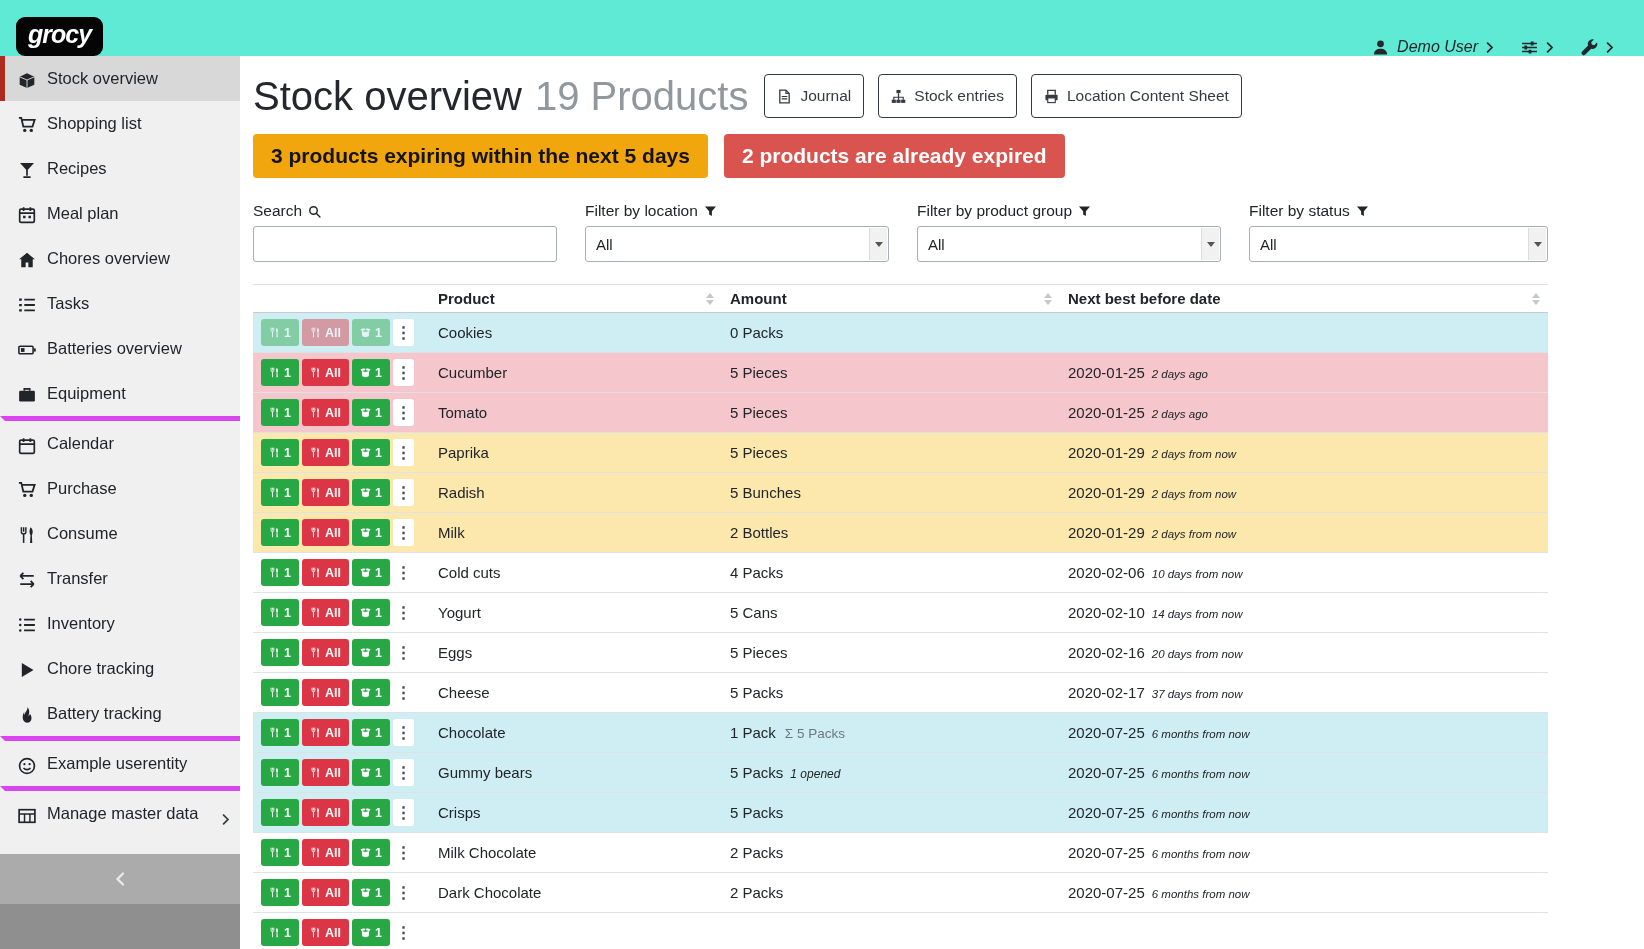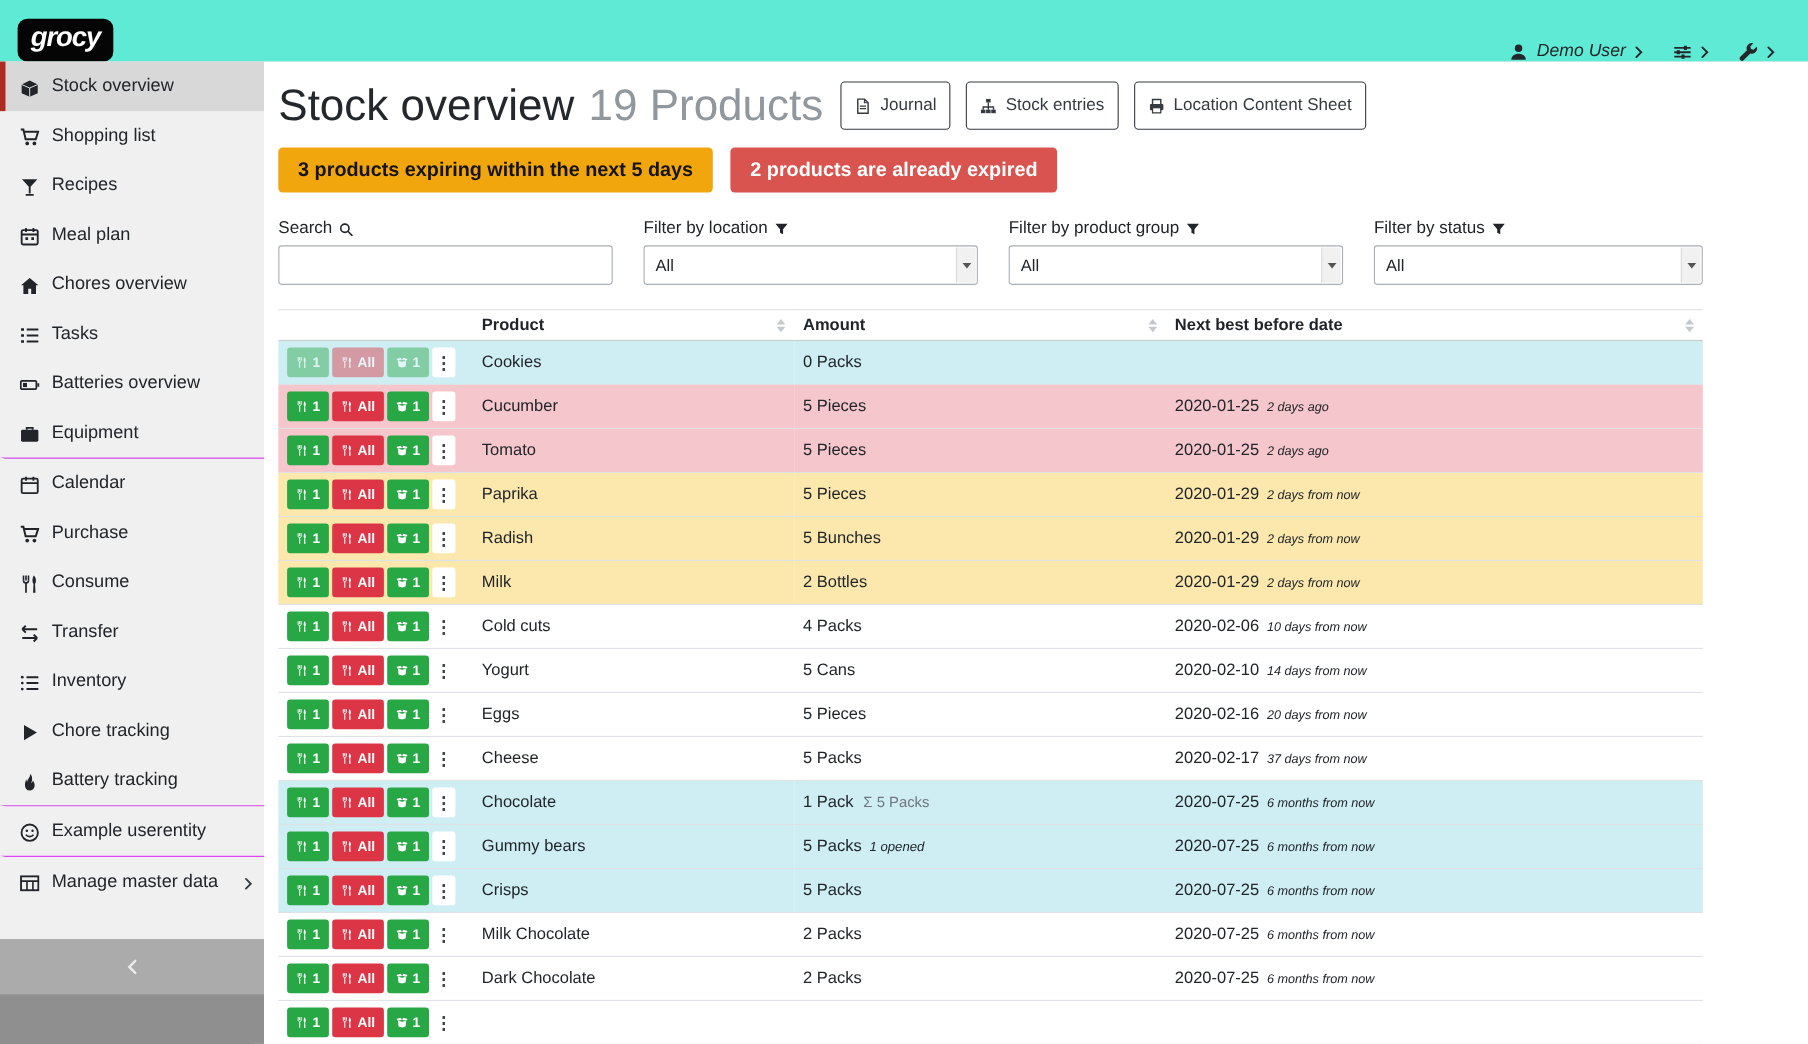--- a/index.html
+++ b/index.html
@@ -17,21 +17,21 @@
   .tb-group{display:flex;align-items:center;gap:8px;font-size:16px;cursor:pointer;}
   .tb-ic{width:17px;height:17px;}
   .tb-chev{width:8px;height:13px;}
 
   
   .layout{flex:1;display:flex;min-height:0;}
   .sidebar{flex:0 0 240px;width:240px;background:#f0f0f0;display:flex;flex-direction:column;}
   .side-item{display:flex;align-items:center;gap:11px;padding:13px 10px 13px 13px;
              border-left:5px solid transparent;font-size:16.5px;color:#212529;cursor:pointer;}
   .side-item.active{background:#d8d8d8;border-left-color:var(--active-accent);}
-  .side-item.divider{border-top:1px solid #d946ef;}
+  .side-item.divider{border-top:5px solid #d946ef;align-items:flex-end;}
   .side-icon{width:18px;height:16px;flex:0 0 18px;color:#212529;}
   .side-label{flex:1;white-space:nowrap;}
   .side-chevron{width:8px;height:12px;color:#3a3f44;}
   .side-footer{margin-top:auto;height:95px;background:#8f8f8f;}
   .collapse-btn{width:100%;height:50px;border:none;background:#ababab;display:flex;
                 align-items:center;justify-content:center;color:#ececec;cursor:pointer;}
   .collapse-ic{width:12px;height:16px;}
 
   .main{flex:1;background:#fff;padding:16px 96px 0 13px;box-sizing:border-box;overflow:hidden;}
 
@@ -41,21 +41,21 @@
      color:#24282c;line-height:1.2;}
   .count{color:#90979d;font-weight:400;}
   .hbtns{display:flex;gap:14px;margin-left:16px;}
   .hbtn{display:inline-flex;align-items:center;gap:8px;background:#fff;border:1px solid #343a40;
         color:#343a40;border-radius:4px;padding:12px 12px;font-size:15.5px;
         font-family:inherit;cursor:pointer;}
   .hbtn-ic{width:15px;height:15px;}
 
   
   .banners{display:flex;gap:16px;margin-top:14px;}
-  .banner{padding:10px 18px;border-radius:4px;font-size:18px;font-weight:600;cursor:pointer;}
+  .banner{padding:10px 18px;border-radius:4px;font-size:21px;font-weight:600;cursor:pointer;}
 
   
   .filters{display:flex;gap:28px;margin-top:24px;}
   .fblock{flex:0 0 304px;}
   .fblock:last-child{flex:1 1 auto;min-width:0;}
   .flabel{display:flex;align-items:center;gap:6px;font-size:15.5px;color:#212529;}
   .flt-ic{width:13px;height:13px;color:#212529;}
   .input,.select{margin-top:6px;width:100%;height:36px;border:1px solid #a9afb5;border-radius:3px;
         background:#fff;box-sizing:border-box;font-size:15px;color:#212529;}
   .input{padding:0 10px;font-family:inherit;outline:none;display:block;}

